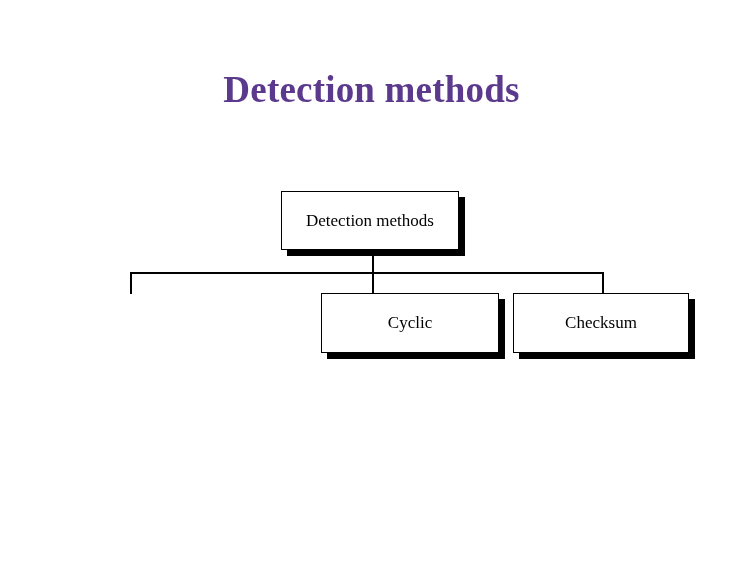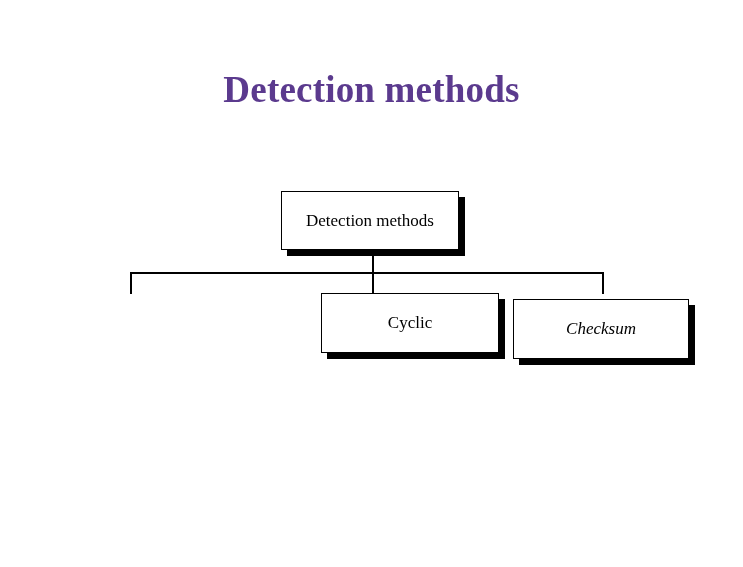--- a/index.html
+++ b/index.html
@@ -79,24 +79,23 @@
   #node-crc {
     left: 281px;
     top: 293px;
     width: 178px;
     height: 60px;
     margin-left: 40px;
   }
 
   #node-checksum {
     left: 513px;
-    top: 299px;
+    top: 293px;
     width: 176px;
     height: 60px;
-    font-style: italic;
   }
 
   .node-label {
     display: block;
     padding: 0 8px;
   }
 </style>
 </head>
 <body>
 

